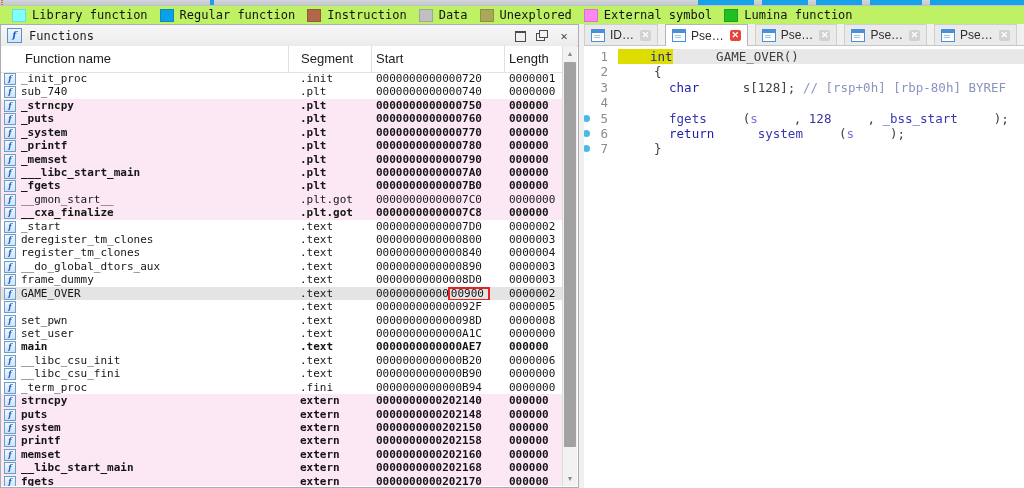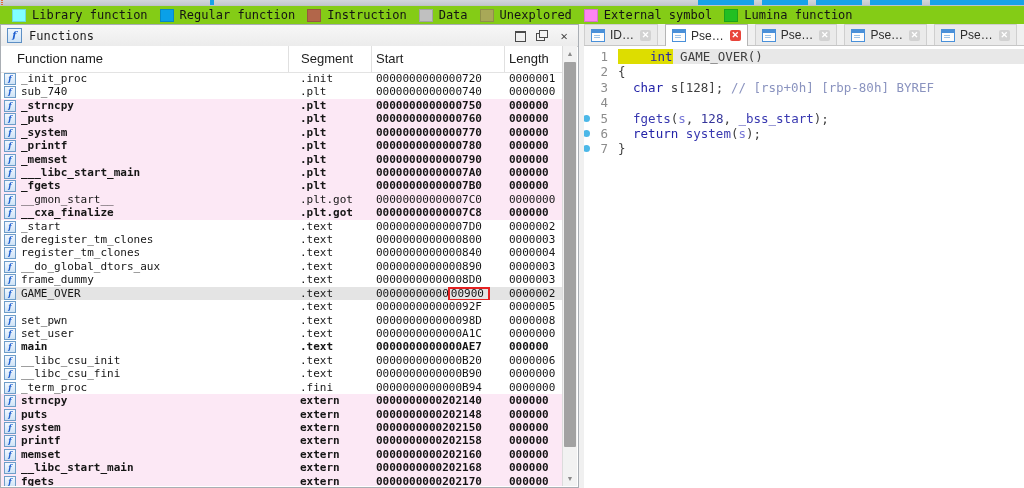--- a/index.html
+++ b/index.html
@@ -8,21 +8,21 @@
   .app{position:relative;width:1024px;height:488px;}
 
   
   .navband{position:absolute;left:0;top:0;width:1024px;height:5px;
            background:linear-gradient(#d2d6da,#c3c8cd);border-bottom:1px solid #bfc3c7;}
   .navband .seg{position:absolute;top:0;height:5px;background:#17a2e8;}
   .navband .mark{position:absolute;left:1px;top:0;width:2px;height:5px;
                  background:repeating-linear-gradient(#e06a3a 0 1px,transparent 1px 2px);}
 
   
-  .legend{position:absolute;left:0;top:6px;width:1024px;height:18px;background:#84cc16;
+  .legend{position:absolute;left:0;top:6px;width:1024px;height:18px;background:#bef264;
           display:flex;align-items:center;font-family:"DejaVu Sans Mono",monospace;
           font-size:12px;color:#141414;}
   .legend .item{display:flex;align-items:center;margin-left:12px;}
   .legend .sw{width:12px;height:11px;margin-right:6px;border:1px solid rgba(0,0,0,.15);}
 
   
   .main{position:absolute;left:0;top:24px;width:1024px;height:464px;}
 
   
   .fwin{position:absolute;left:0;top:0;width:579px;height:464px;background:#fff;
@@ -93,21 +93,21 @@
   .cline{position:relative;height:15.4px;line-height:15.4px;white-space:pre;}
   .cline .num{position:absolute;left:0;top:0;width:24px;text-align:right;color:#8c8c8c;}
   .cline .dot{position:absolute;left:-1px;top:4px;width:7px;height:7px;border-radius:50%;background:#4cb8e8;}
   .cline .src{position:absolute;left:34px;top:0;right:0;color:var(--c-plain);}
   .cline.cur .src{background:var(--c-curline);}
   .tk-kw{color:var(--c-kw);}
   .tk-call{color:var(--c-call);}
   .tk-var{color:var(--c-var);}
   .tk-num{color:var(--c-num);}
   .tk-comment{color:var(--c-comment);}
-  .tk-plain{color:var(--c-plain);}
+  .tk-plain{color:var(--c-plain);margin-left:36px;}
   .tk-hl{background:var(--c-hl);padding-left:32px;}
 </style>
 </head>
 <body>
 
 <div class="app">
 
   <div class="navband">
     <div class="mark"></div>
     <div class="seg" style="left:210px;width:4px;"></div>
@@ -160,21 +160,21 @@
             <i></i>
           </span>
         <span class="winbtn btn-rest">
             <b></b>
             <i></i>
           </span>
         <span class="winbtn btn-close">✕</span>
       </div>
 
       <div class="fw-header">
-        <div class="hc" style="left:0;width:288px;padding-left:16px;">Function name</div>
+        <div class="hc" style="left:0;width:288px;padding-left:24px;">Function name</div>
         <div class="hc" style="left:296px;width:75px;">Segment</div>
         <div class="hc" style="left:371px;width:133px;">Start</div>
         <div class="hc" style="left:504px;width:60px;border-right:none;">Length</div>
       </div>
 
       <div class="fw-body" id="fw-body">
           <div class="frow ">
             <span class="ficon">f</span>
             <span class="fcell c-name">_init_proc</span>
             <span class="fcell c-seg">.init</span>

